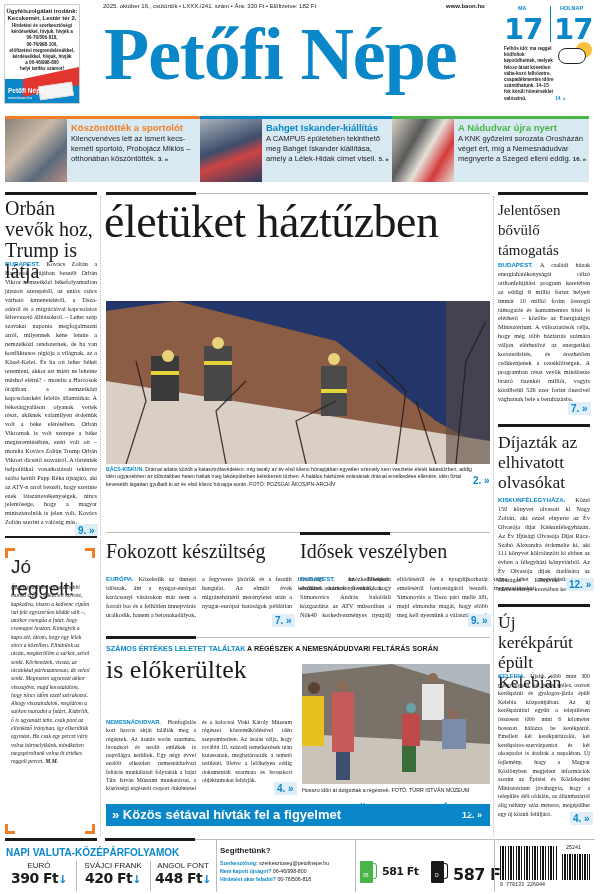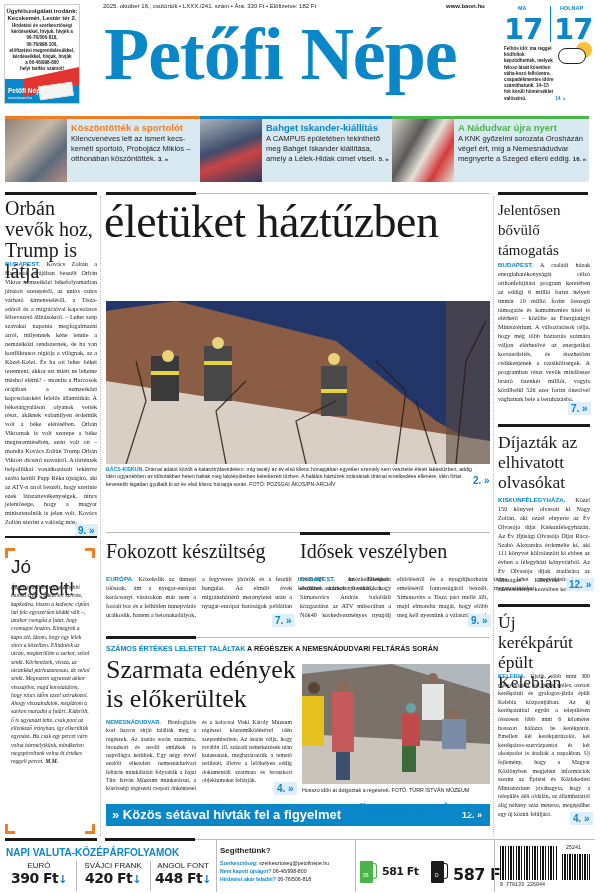--- a/index.html
+++ b/index.html
@@ -175,21 +175,20 @@
   <div class="br" style="left:0;bottom:0;border-width:0 0 3px 3px"></div>
   <div class="br" style="right:0;bottom:0;border-width:0 3px 3px 0"></div>
   <div class="ttl">Jó reggelt!</div>
   <div class="tx"><span>Éppen indultam volna a hobbi munka előtt – a kulcsot kereste, kapkodva, hiszen a kedvenc cipőm hal fele egyszerűen köddé vált –, amikor csengőa a futár, hogy csomagot hozzon. Kimegyek a kapu elé, látom, hogy egy lélek sincs a közelben. Elindulok az utcán, megkerülöm a sarkot, sehol senki. Körbenézek, vissza, az utcánkkal párhuzamosan, de sehol senki. Megeszem ugyanezt akkor visszajöve, majd konstatálom, hogy nincs időm ezzel szórakozni. Ahogy visszaindulok, meglátom a sarkon maradni a futárt. Kiderült, ő is ugyanazt tette, csak pont az ellenkező irányban, így elkerültük egymást. Ha csak egy percet várn volna bármelyikünk, mindketten megspóroltunk volna öt értékes reggeli percet.</span> <b>M.M.</b></div>
 </div>
 
 <div class="abs rule" style="left:106px;top:636px;width:90px"></div>
 <div class="abs thin" style="left:196px;top:637px;width:294px"></div>
 <div class="abs cond" style="left:106px;top:644px;font-size:7.2px;font-weight:bold;white-space:nowrap"><span class="blue">SZÁMOS ÉRTÉKES LELETET TALÁLTAK</span> <span>A RÉGÉSZEK A NEMESNÁDUDVARI FELTÁRÁS SORÁN</span></div>
 <div class="abs serif" style="left:106px;top:655px;width:200px;font-size:26px;line-height:29px">
-  <div>Szarmata edények</div>
     <div>is előkerültek</div>
 </div>
 <div class="abs body-txt" style="left:106px;top:718px;width:186px;column-count:2;column-gap:6px;height:80px;font-size:5.8px;line-height:8.3px"><span class="dateline">NEMESNÁDUDVAR.</span> <span>Honfoglalás kori harcos sírját találták meg a régészek. Az ásatás során szarmata, bronzkori és neolit emlékek is napvilágra kerültek. Egy négy évvel ezelőtt elkezdett nemesnádudvari feltárás munkálatait folytatták a bajai Türr István Múzeum munkatársai, a közösségi régészeti csoport önkéntesei és a kalocsai Viski Károly Múzeum régészei közreműködésével idén szeptemberben. Az ásatás célja, hogy további 10. századi temetkezések után kutassanak, meghatározzák a temető területét, illetve a lelőhelyen eddig dokumentált szarmata és bronzkori objektumokat feltárják.</span></div>
 <div class="abs ref" style="left:274px;top:782px">4. »</div>
 <div class="abs" style="left:302px;top:664px;width:188px;height:120px;overflow:hidden">
   <svg width="188" height="120" viewBox="0 0 188 120">
     <rect width="188" height="120" fill="#b0b7bd"></rect>
     <polygon points="0,10 90,0 188,30 188,120 0,120" fill="#7a7268"></polygon>
     <polygon points="0,70 188,80 188,120 0,120" fill="#c9c3ba"></polygon>
     <rect x="0" y="32" width="22" height="50" fill="#e6c21f"></rect>

